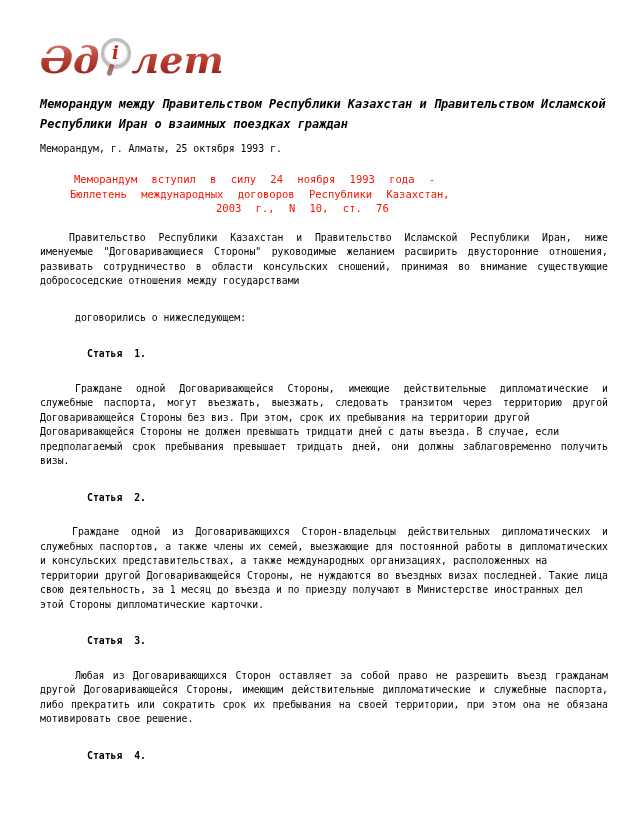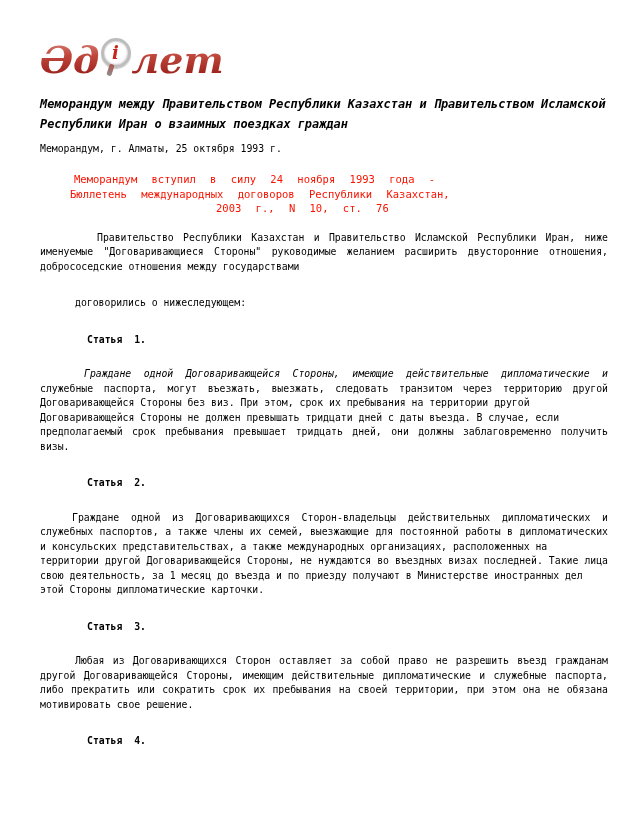--- a/index.html
+++ b/index.html
@@ -60,28 +60,29 @@
     <div class="docinfo">Меморандум, г. Алматы, 25 октября 1993 г.</div>
 
     <div class="notice">
         <div class="n-ln" style="margin-left: 34px;">Меморандум вступил в силу 24 ноября 1993 года -</div>
         <div class="n-ln" style="margin-left: 30px;">Бюллетень международных договоров Республики Казахстан,</div>
         <div class="n-ln" style="margin-left: 176px;">2003 г., N 10, ст. 76</div>
       </div>
 
     <div id="doc-body">
         <div class="para first">
-          <div class="ln j" style="margin-left: 57px;">Правительство Республики Казахстан и Правительство Исламской Республики Иран, ниже</div>
+          <div class="ln j" style="margin-left: 29px;">Правительство Республики Казахстан и Правительство Исламской Республики Иран, ниже</div>
           <div class="ln j">именуемые "Договаривающиеся Стороны" руководимые желанием расширить двусторонние отношения,</div>
+          <div class="ln j">развивать сотрудничество в области консульских сношений, принимая во внимание существующие</div>
           <div class="ln">добрососедские отношения между государствами</div>
         </div>
         <div class="line">договорились о нижеследующем:</div>
         <div class="heading">Статья  1.</div>
         <div class="para">
-          <div class="ln j" style="margin-left: 44px; font-style: italic;">Граждане одной Договаривающейся Стороны, имеющие действительные дипломатические и</div>
+          <div class="ln j" style="margin-left: 35px;">Граждане одной Договаривающейся Стороны, имеющие действительные дипломатические и</div>
           <div class="ln j">служебные паспорта, могут въезжать, выезжать, следовать транзитом через территорию другой</div>
           <div class="ln">Договаривающейся Стороны без виз. При этом, срок их пребывания на территории другой</div>
           <div class="ln">Договаривающейся Стороны не должен превышать тридцати дней с даты въезда. В случае, если</div>
           <div class="ln j">предполагаемый срок пребывания превышает тридцать дней, они должны заблаговременно получить</div>
           <div class="ln">визы.</div>
         </div>
         <div class="heading">Статья  2.</div>
         <div class="para">
           <div class="ln j" style="margin-left: 32px;">Граждане одной из Договаривающихся Сторон-владельцы действительных дипломатических и</div>
           <div class="ln j">служебных паспортов, а также члены их семей, выезжающие для постоянной работы в дипломатических</div>

